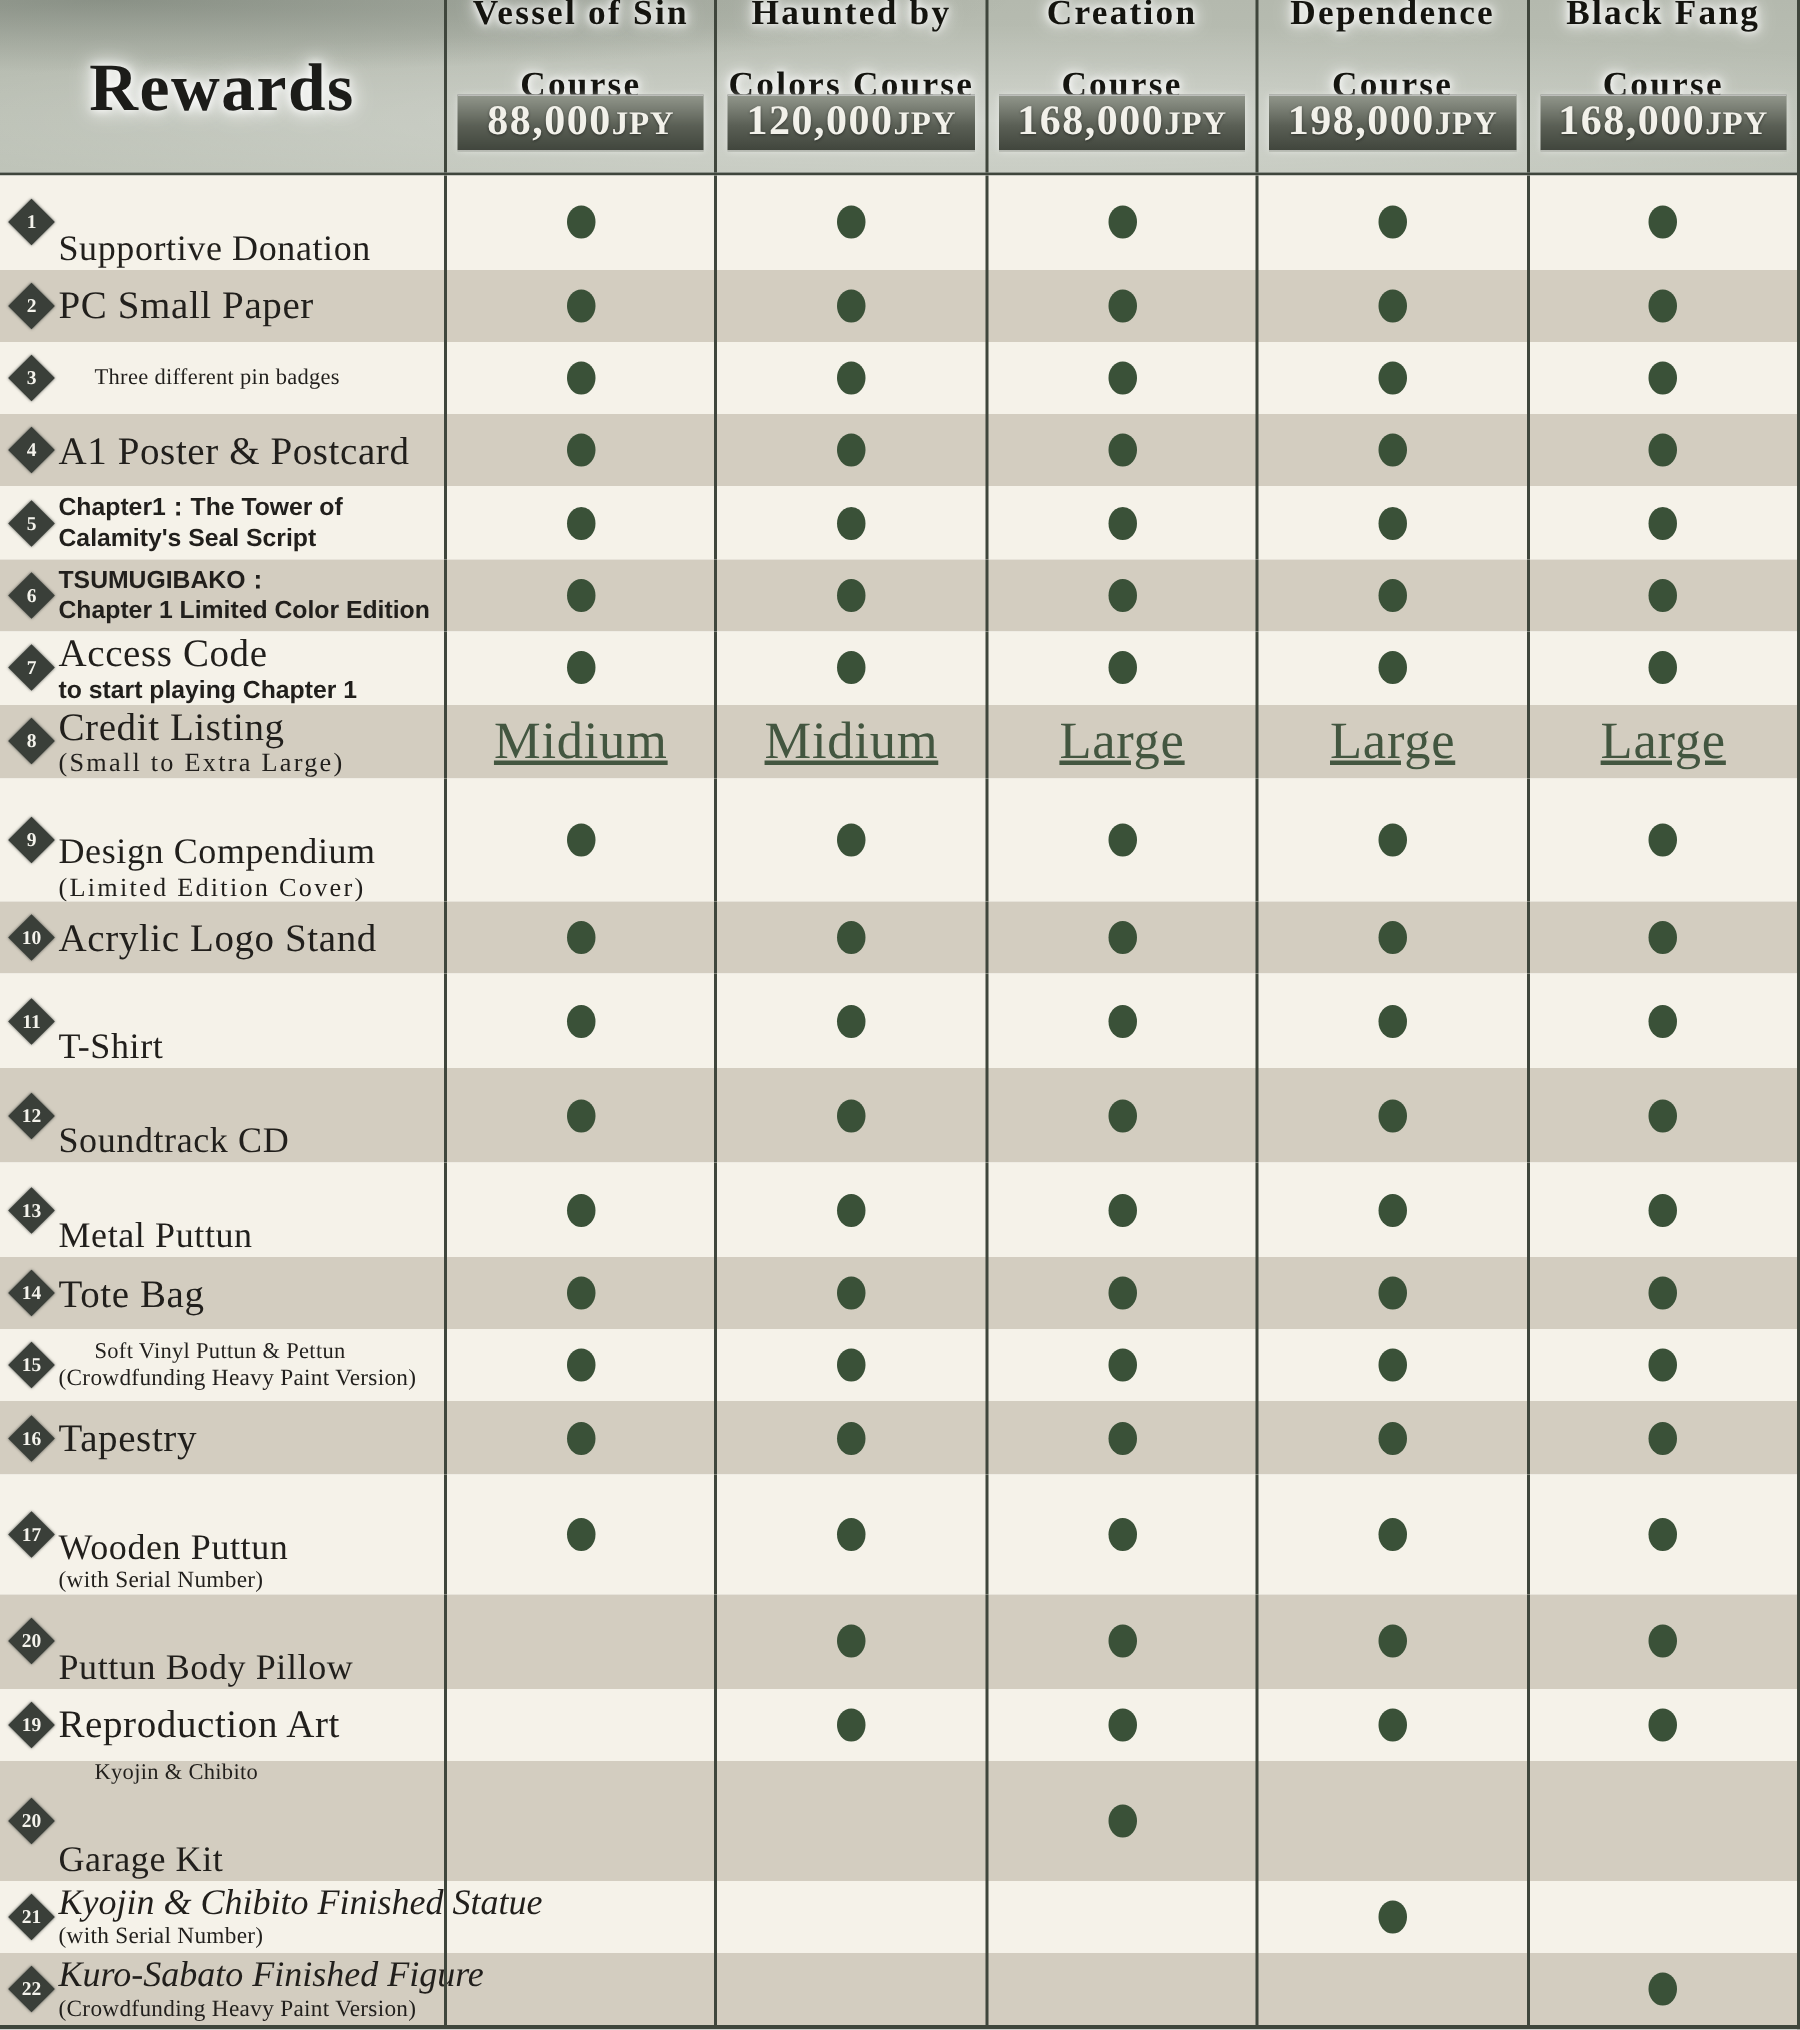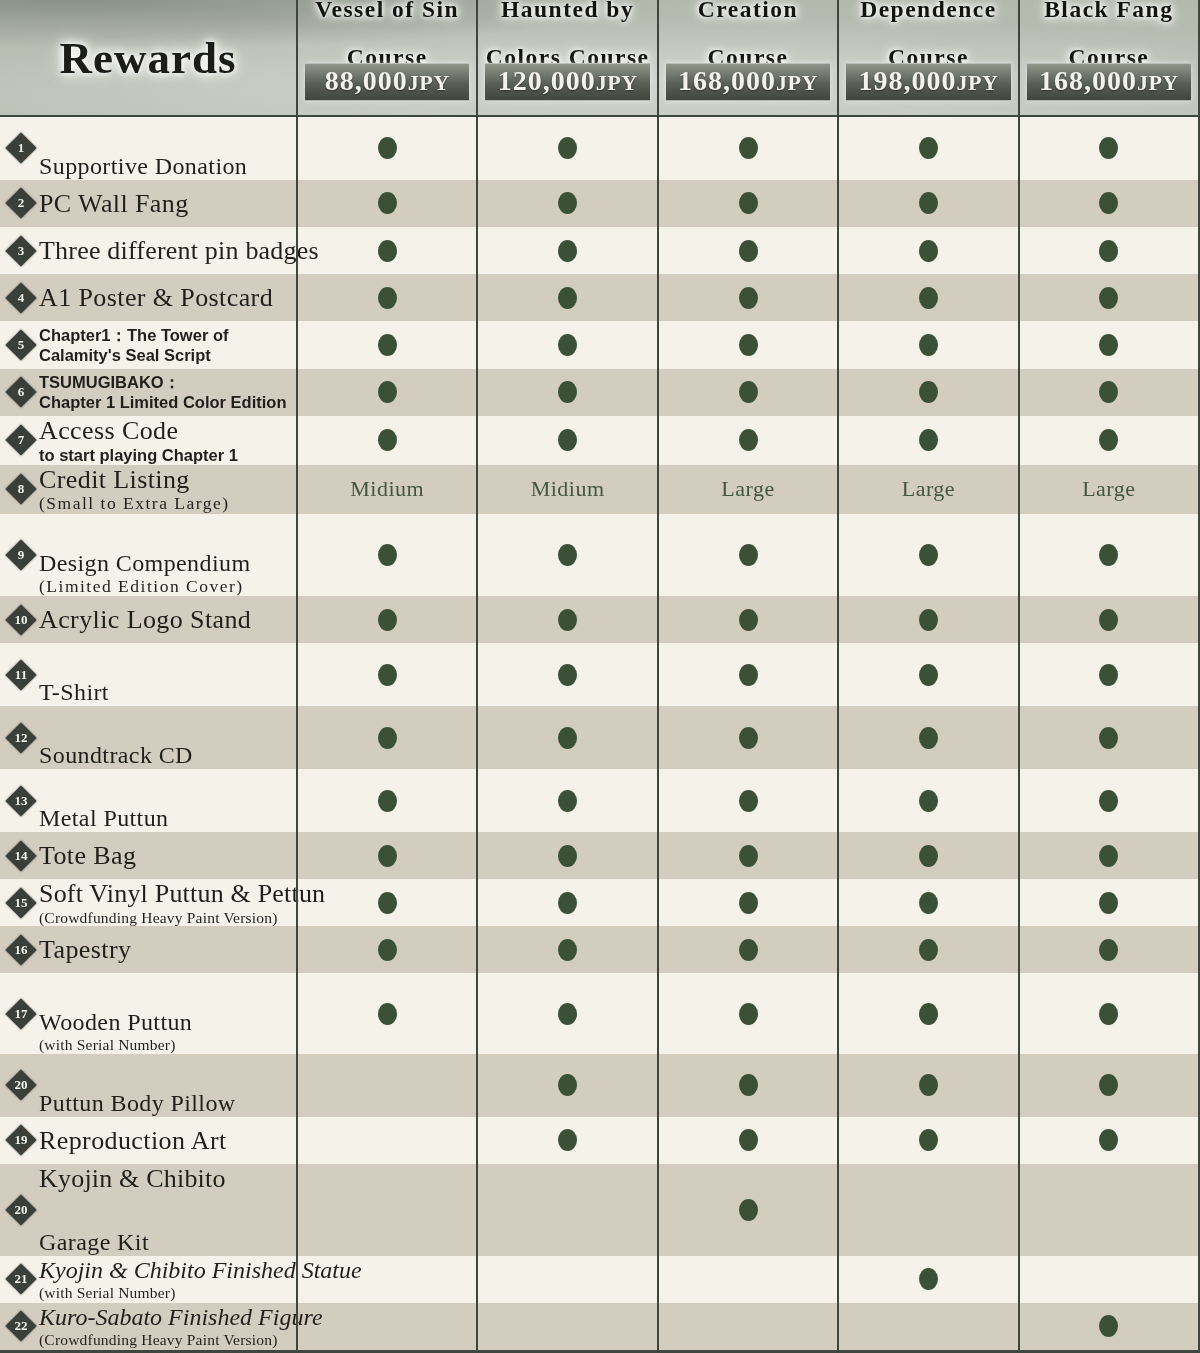--- a/index.html
+++ b/index.html
@@ -72,35 +72,35 @@
   }
   .num-badge .n{
     position:absolute;left:0;top:0;width:100%;height:100%;
     display:flex;align-items:center;justify-content:center;
     color:#f4f3ec;font-size:13px;font-weight:bold;
   }
   .lines{margin-left:3px;display:flex;flex-direction:column;justify-content:center;}
   .ln{color:var(--label-text,#211f1c);white-space:nowrap;line-height:1.12;}
   .ln.xl{font-size:26px;letter-spacing:.4px;}
   .ln.lg{font-size:24px;letter-spacing:.4px;margin-top:36px;}
-  .ln.md{font-size:26px;letter-spacing:.2px;}
+  .ln.md{font-size:15px;letter-spacing:.2px;margin-left:24px;}
   .ln.sm{font-size:24px;letter-spacing:0;font-style:italic;}
   .ln.sans{font-family:"Liberation Sans",sans-serif;font-weight:bold;font-size:16.5px;line-height:1.22;}
   .ln.paren{font-size:17.5px;letter-spacing:1.5px;}
   .ln.parensm{font-size:15.5px;letter-spacing:.2px;}
   .cell{
     flex:1;display:flex;align-items:center;justify-content:center;
     border-left:2px solid var(--line-dark,#3f463c);box-sizing:border-box;
   }
   .dot{
     width:19px;height:22px;border-radius:50%;
     background:var(--dot-green,#3a5138);
   }
   .cell-text{
-    font-size:22px;color:var(--size-green,#435640);letter-spacing:.5px;
+    font-size:35px;color:var(--size-green,#435640);letter-spacing:.5px;text-decoration:underline;
   }
 </style>
 </head>
 <body>
 
 <div class="table">
   <div class="header">
     <div class="title-cell">
       <span>Rewards</span>
     </div>
@@ -184,21 +184,21 @@
           <span class="dot"></span>
         </div>
       </div>
       <div class="row even">
         <div class="label-cell">
           <span class="num-badge">
             <span class="sq"></span>
             <span class="n">2</span>
           </span>
           <div class="lines">
-            <div class="ln xl">PC Wall Fang</div>
+            <div class="ln xl">PC Small Paper</div>
           </div>
         </div>
         <div class="cell">
           <span class="dot"></span>
         </div>
         <div class="cell">
           <span class="dot"></span>
         </div>
         <div class="cell">
           <span class="dot"></span>

